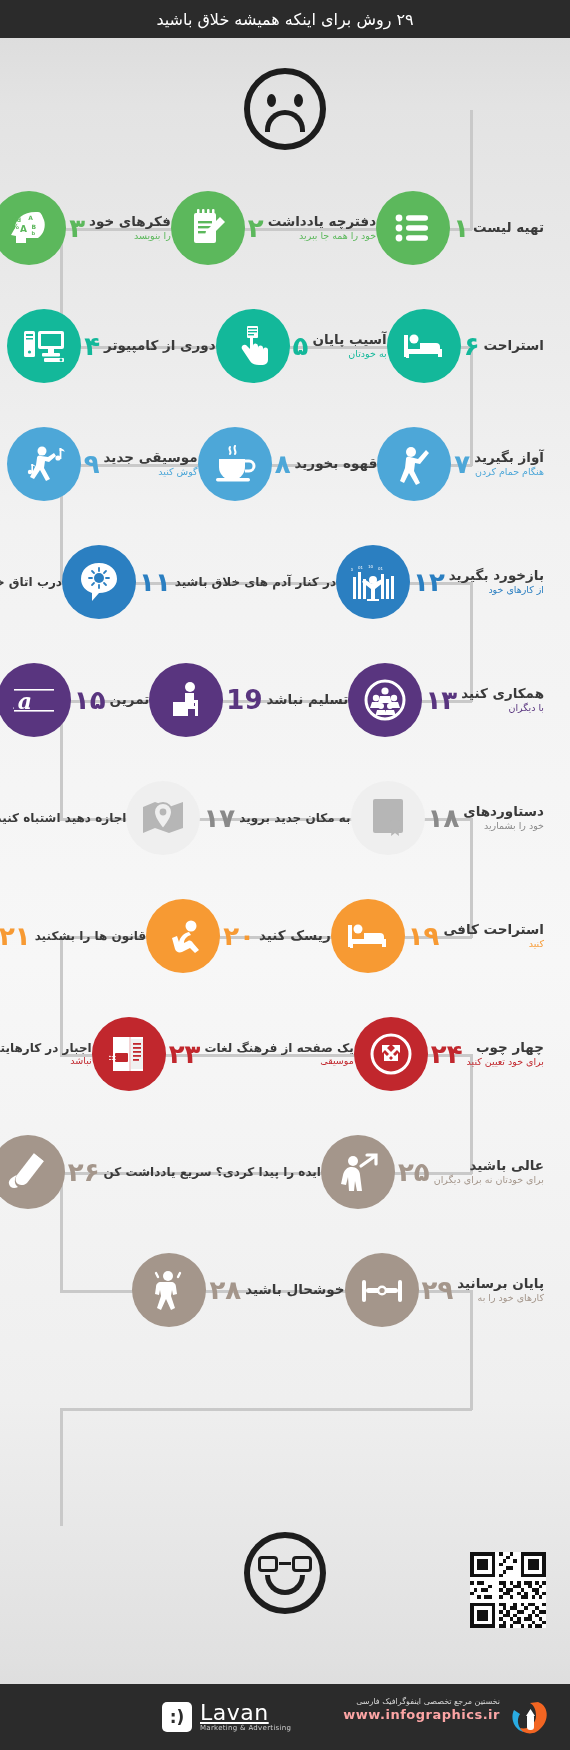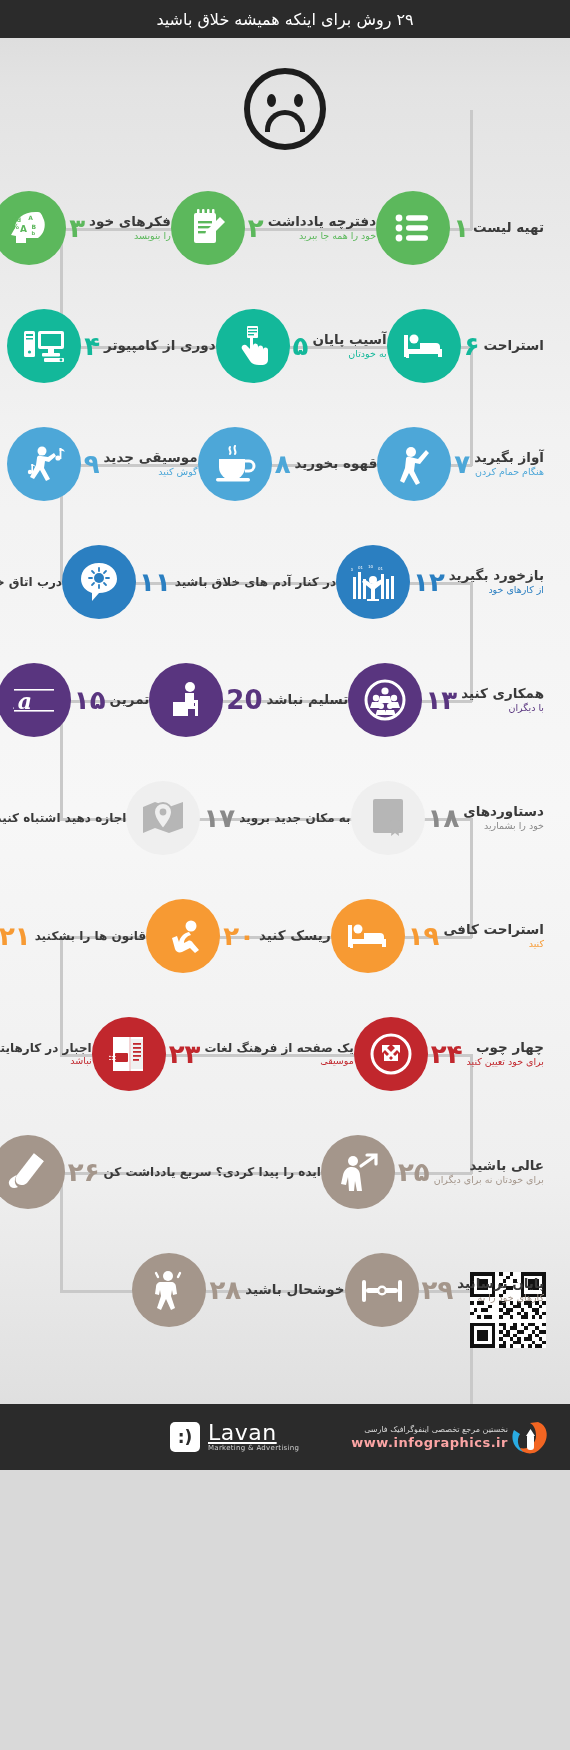--- a/index.html
+++ b/index.html
@@ -7,21 +7,21 @@
   html, body {
     width: 570px;
     height: 1750px;
     overflow: hidden;
     background: #d9d9d9;
     font-family: "DejaVu Sans", "Liberation Sans", sans-serif;
   }
   .page {
     position: relative;
     width: 570px;
-    height: 1470px;
+    height: 1750px;
     background: linear-gradient(180deg,#dadada 0%,#e3e3e3 6%,#f2f2f2 30%,#f7f7f7 55%,#efefef 80%,#e0e0e0 95%,#d8d8d8 100%);
     overflow: hidden;
   }
 
   
   .topbar {
     position: absolute; top: 0; left: 0;
     width: 570px; height: 38px;
     background: #2b2b2b;
     display: flex; align-items: center; justify-content: center;
@@ -176,21 +176,21 @@
     background: #fff;
   }
   .footer {
     position: absolute;
     left: 0; bottom: 0;
     width: 570px; height: 66px;
     background: #2b2b2b;
     display: flex; align-items: center;
   }
   .footer-left {
-    display: flex; align-items: center; 
+    display: flex; align-items: flex-start; gap: 8px;
     margin-right: 18px;
   }
   .f-logo { width: 44px; height: 42px; position: relative; }
   .f-text { direction: rtl; text-align: right; }
   .f-text .fa { color: #d8d8d8; font-size: 8px; line-height: 1.4; }
   .f-text .url { color: #fca5a5; font-size: 13px; font-weight: bold; letter-spacing: .5px; }
   .footer-center {
     display: flex; align-items: center; gap: 8px;
     margin-right: 52px;
     direction: ltr;
@@ -520,21 +520,21 @@
             <circle cx="26" cy="27" r="3"></circle>
             <path d="M22 31 h8 l1.6 5 h-11 z"></path>
           </svg>
         </div>
       </div>
       <div class="item">
         <div class="caption">
           <div class="txt">
             <div class="l1">تسلیم نباشد</div>
           </div>
-          <div class="num">20</div>
+          <div class="num">19</div>
         </div>
         <div class="bubble">
           <svg width="38" height="40" viewBox="0 0 38 40">
             <circle cx="23" cy="7" r="5"></circle>
             <path d="M18 13 h9 v13 h-9 z"></path>
             <path d="M27 20 h4 v16 h-3 v-13 h-1 z"></path>
             <rect x="6" y="22" width="15" height="14"></rect>
             <rect x="18" y="26" width="10" height="3"></rect>
           </svg>
         </div>

